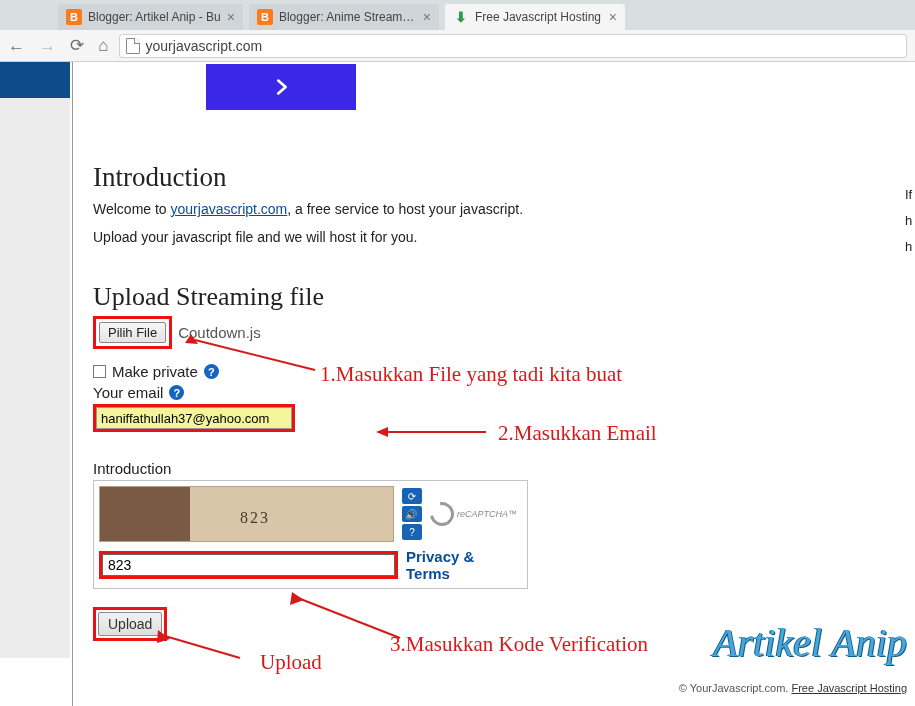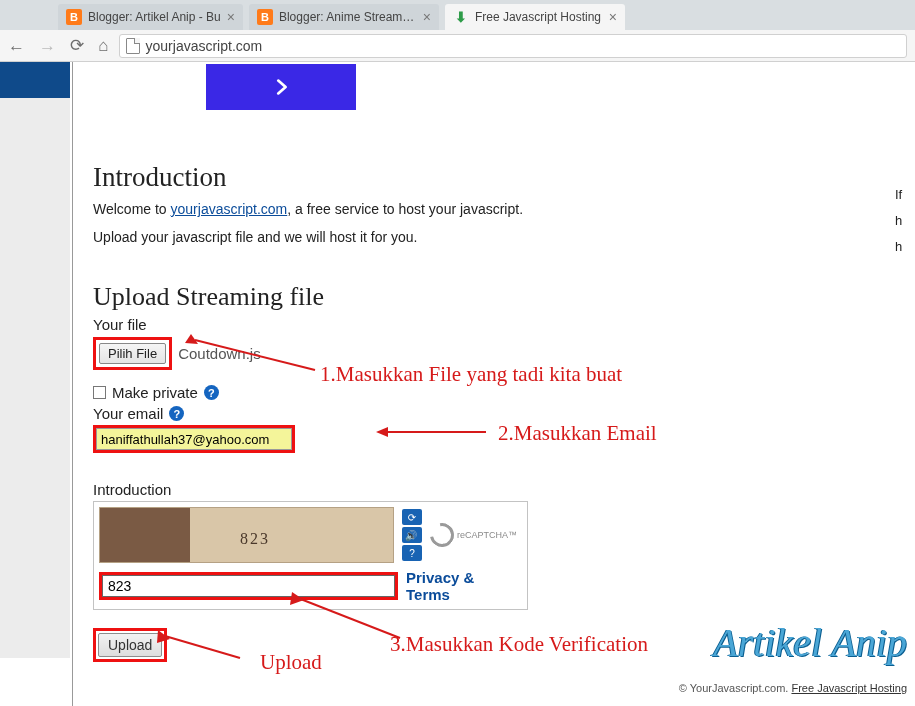--- a/index.html
+++ b/index.html
@@ -56,39 +56,39 @@
   .email-input { width:196px; height:22px; background:#f4f59a; border:1px solid #999; font-size:13px; padding:0 4px; }
 
   .ver-lbl { margin-top:28px; font-size:15px; }
   .cap-frame { width:435px; border:1px solid #c3c3c3; margin-top:3px; padding:5px 8px 6px 5px; }
   .cap-top { display:flex; gap:8px; align-items:center; }
   .cap-img { width:295px; height:56px; background:#d9c6a8; position:relative; border:1px solid #b5a184; overflow:hidden; }
   .cap-img .stone { position:absolute; left:0; top:0; width:90px; height:56px; background:#7a5a44; }
   .cap-img .digits { position:absolute; left:140px; top:22px; font-family:serif; font-size:16px; letter-spacing:2px; color:#4a382b; }
   .cap-btns { display:flex; flex-direction:column; gap:2px; }
   .cap-btns div { width:20px; height:16px; background:#1863b3; border-radius:2px; display:flex; align-items:center; justify-content:center; color:#fff; font-size:10px; }
-  .recap { color:#8a8a8a; font-size:9px; display:flex; align-items:center; gap:3px; }
+  .recap { color:#8a8a8a; font-size:9px; display:flex; align-items:center; gap:3px;font-style:italic; }
   .recap-ring { width:24px; height:24px; border:3px solid #9a9a9a; border-radius:50%; border-left-color:transparent; transform:rotate(35deg); }
   .cap-bottom { display:flex; align-items:center; gap:8px; margin-top:6px; }
   .cap-input-wrap { border:3px solid #e11; padding:0; }
   .cap-input { width:293px; height:22px; border:1px solid #666; padding:0 5px; font-size:14px; }
   .pt-link { color:#0b4c9a; font-size:15px; font-weight:bold; }
 
   .submit-wrap { border:3px solid #e11; display:inline-block; margin-top:18px; padding:2px; }
   .submit-btn { background:linear-gradient(#f2f2f2,#dedede); border:1px solid #8d8d8d; border-radius:2px; padding:3px 9px; font-size:14px; color:#333; }
 
   .footer { position:absolute; right:8px; bottom:12px; font-size:11px; color:#555; }
   .footer a { color:#333; text-decoration:underline; }
 
   
   .anno { position:absolute; color:#d61a1a; font-family:'Times New Roman', serif; font-size:21px; pointer-events:none; }
   .watermark { position:absolute; right:8px; bottom:40px; font-family:'Brush Script MT','Comic Sans MS',cursive; font-style:italic; font-size:40px; color:#4aa6d6; text-shadow:1px 1px 0 #0b5e90, -1px 0 0 #0b5e90; pointer-events:none; }
   svg.arrow { position:absolute; pointer-events:none; }
 
-  .right-cut { position:absolute; right:10px; top:120px; width:10px; color:#222; font-size:13px; line-height:2; }
+  .right-cut { position:absolute; right:0; top:120px; width:10px; color:#222; font-size:13px; line-height:2; }
 </style>
 </head>
 <body>
 
 <div class="tab-strip">
   <div class="tab bg">
     <span class="fav blogger">B</span>
     <span class="title">Blogger: Artikel Anip - Bu</span>
     <span class="x">×</span>
   </div>
@@ -129,21 +129,20 @@
         </svg>
     </div>
 
     <h2 class="intro">Introduction</h2>
     <p class="body">
       <span>Welcome to </span><a class="link">yourjavascript.com</a><span>, a free service to host your javascript.</span>
     </p>
     <p class="body">Upload your javascript file and we will host it for you.</p>
 
     <h2 class="upload">Upload Streaming file</h2>
-    <div class="lbl">Your file</div>
     <div class="file-row">
       <span class="red-box">
         <button class="win-btn">Pilih File</button>
       </span>
       <span class="filename">Coutdown.js</span>
     </div>
 
     <div class="priv-row">
       <span class="cb"></span>
       <span>Make private</span>

